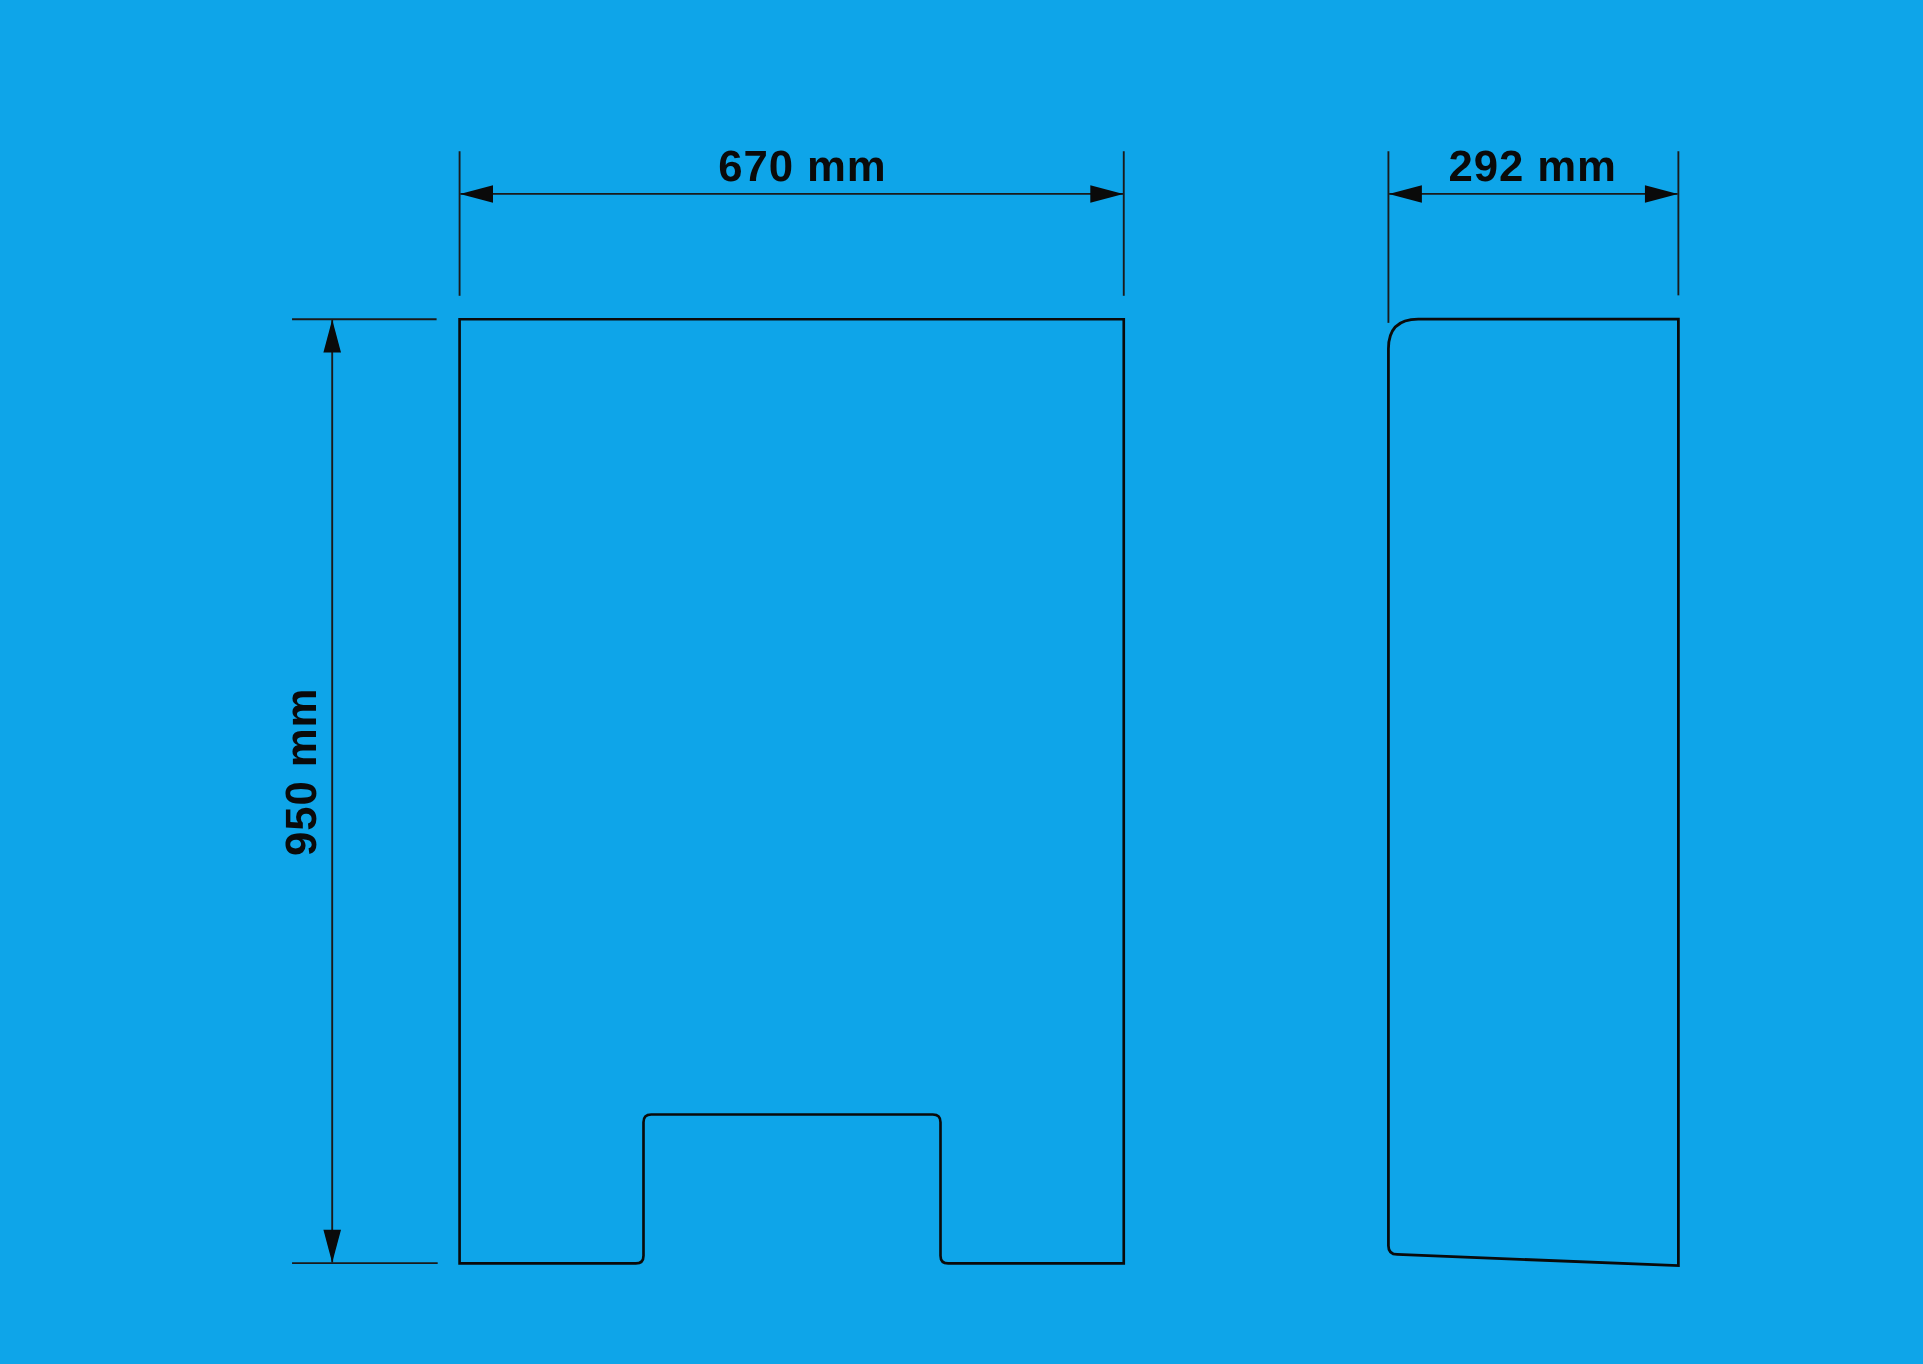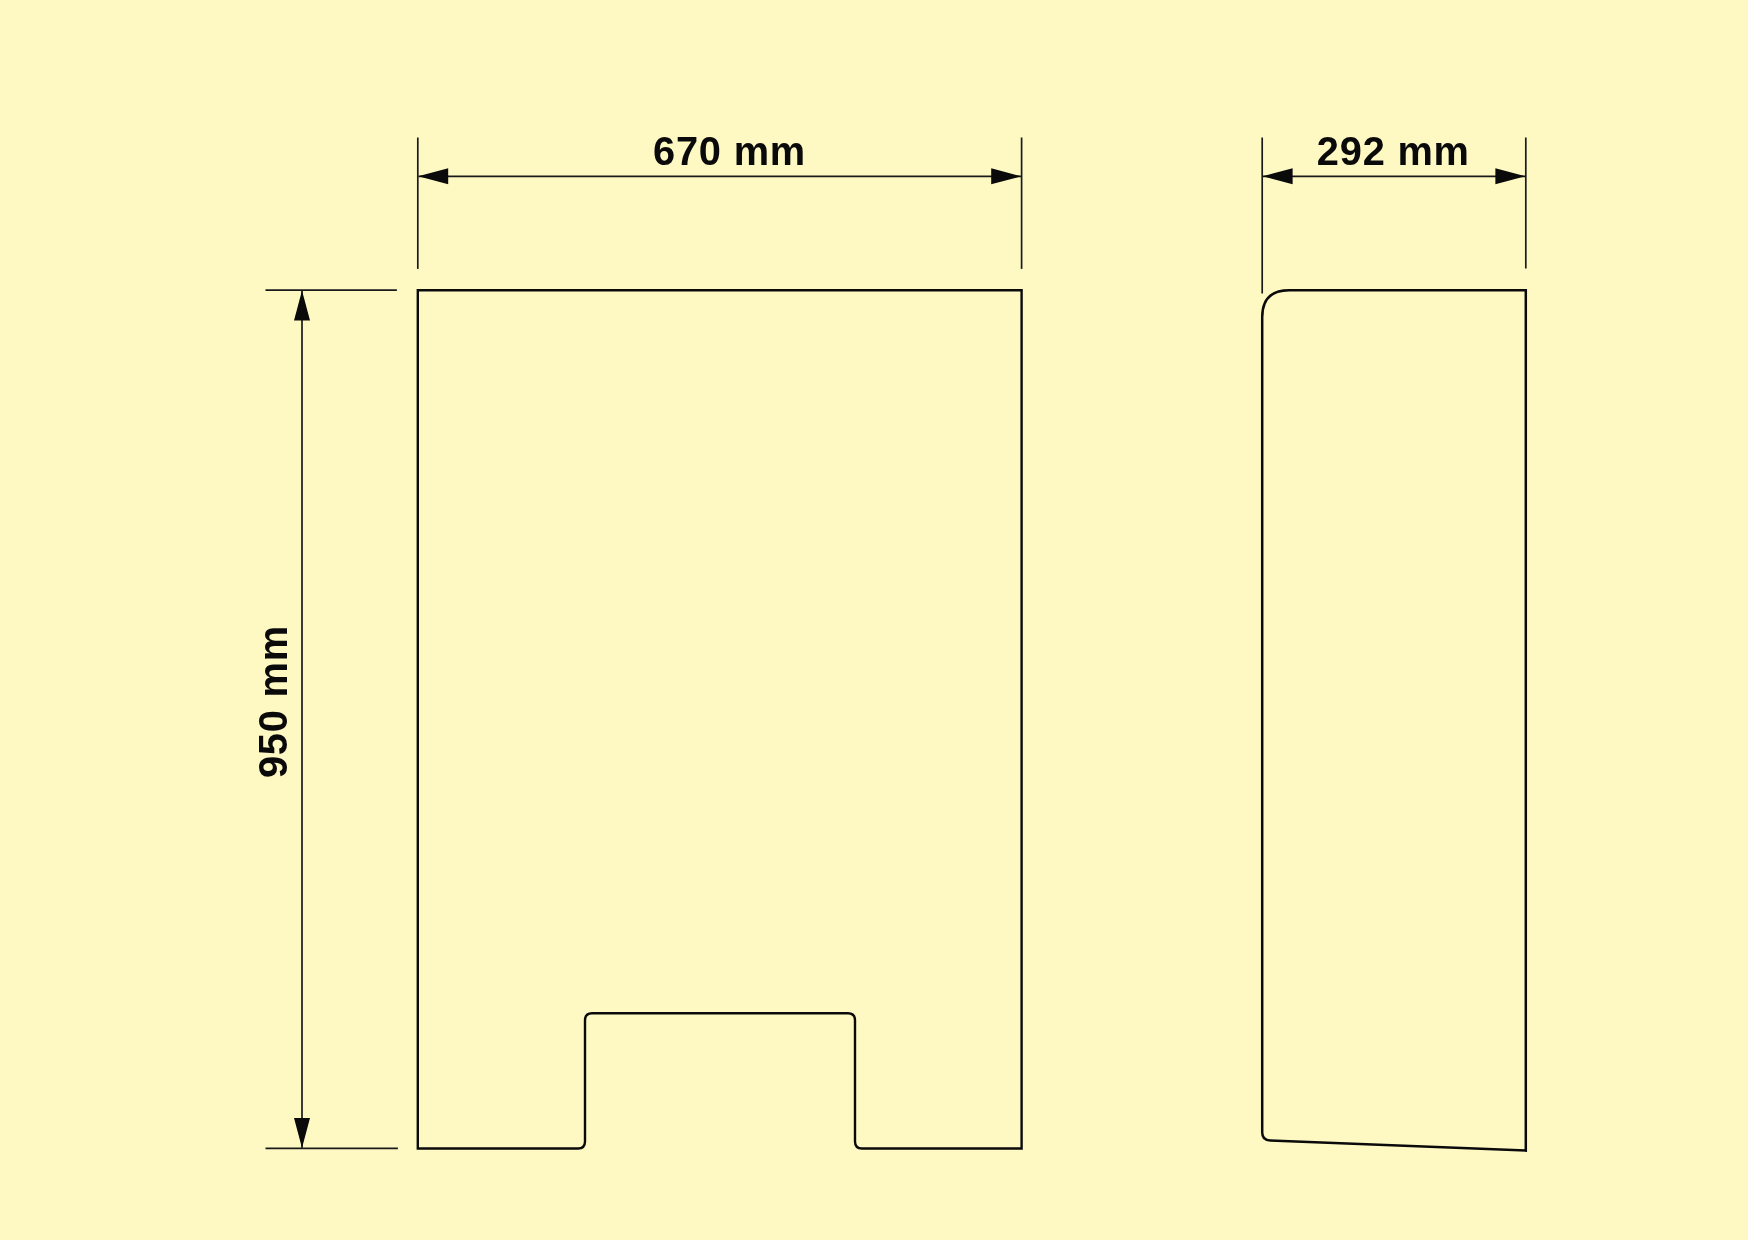--- a/index.html
+++ b/index.html
@@ -1,16 +1,16 @@
 <!DOCTYPE html>
 <html><head>
 <meta charset="utf-8">
 <style>
   html,body{margin:0;padding:0;background:#ffffff;}
-  #page{position:relative;width:1748px;height:1240px;background:#fef9c3;overflow:hidden;}
+  #page{position:relative;width:1748px;height:1240px;background:#0ea5e9;overflow:hidden;}
   svg{position:absolute;top:0;left:0;}
   text{font-family:"Liberation Sans",sans-serif;font-weight:bold;fill:#0a0a0a;}
 </style>
 </head>
 <body>
 <div id="page">
 <svg width="1748" height="1240" viewBox="0 0 1748 1240">
 
   <path d="M 417.8 290.2
            H 1021.6

